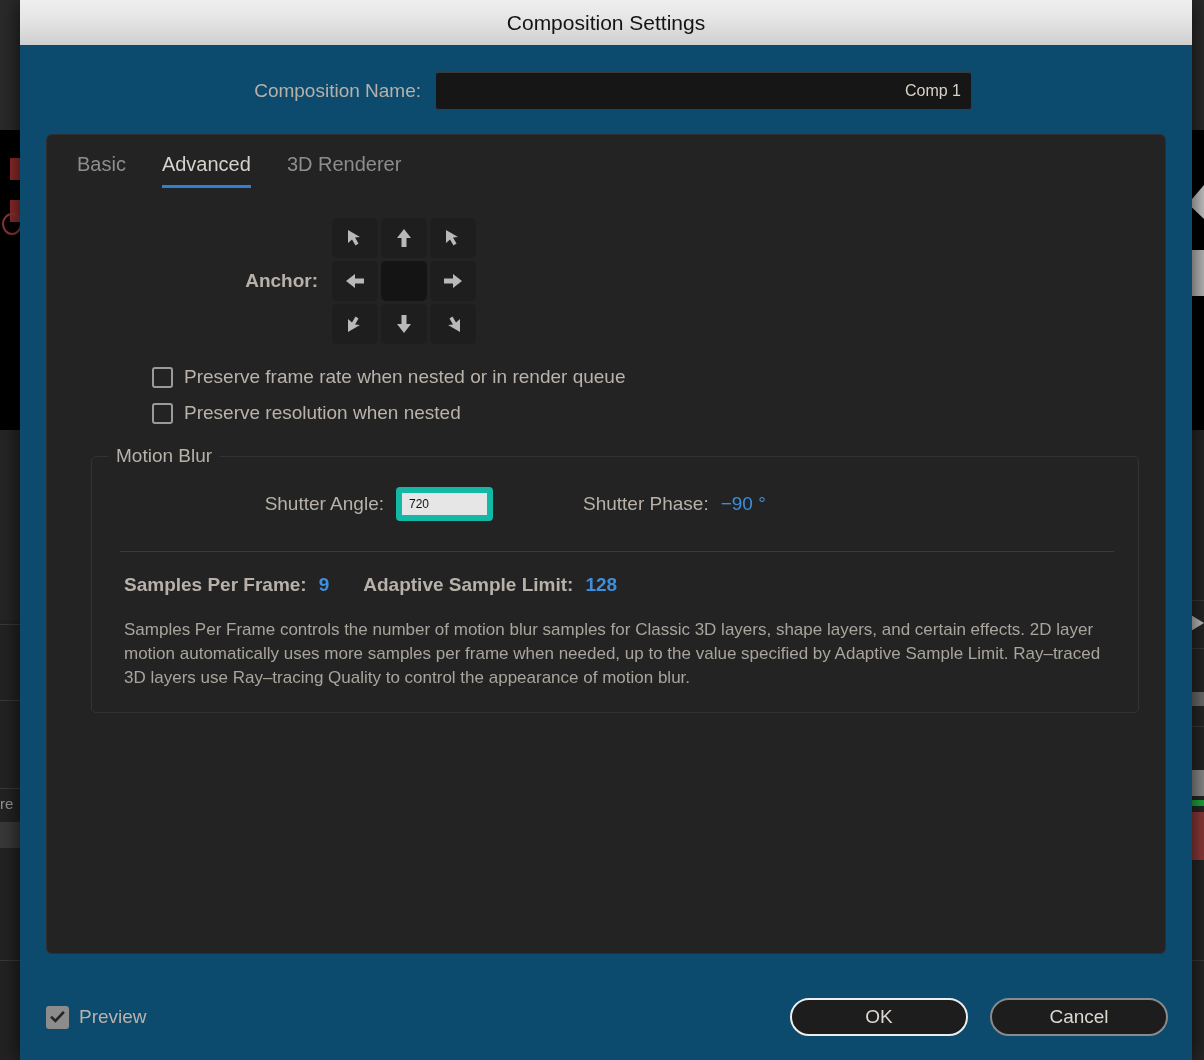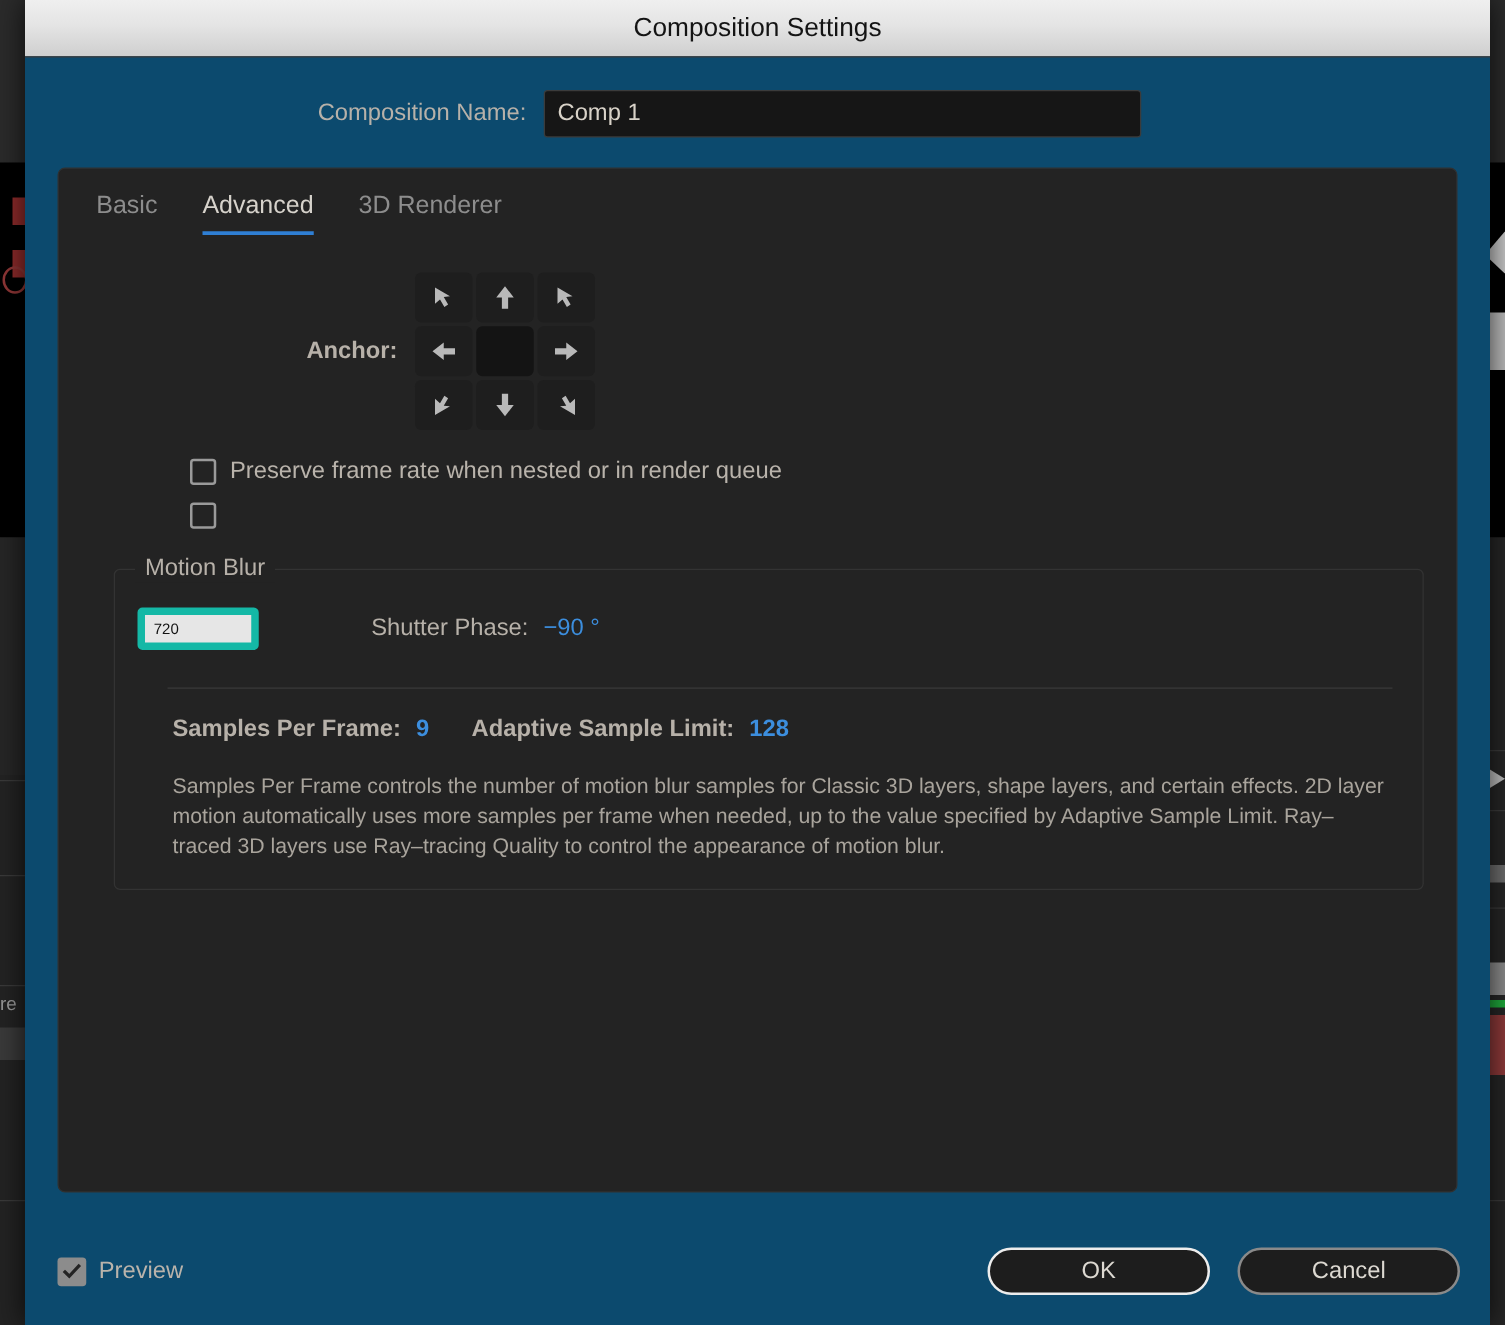--- a/index.html
+++ b/index.html
@@ -57,24 +57,24 @@
 
   
   #comp-name-row {
     display: flex; align-items: center; padding: 26px 0 0 0;
   }
   #comp-name-row .label {
     width: 415px; text-align: right; padding-right: 14px;
     font-size: 19px; color: #b7b1a9;
   }
   #comp-name-input {
-    width: 478px; height: 38px;
+    width: 537px; height: 38px;
     background: #161616; border: 1px solid #3b3b3b; border-radius: 3px;
-    color: #d8d2c8; font-size: 19px; font-family: inherit;
-    padding: 0 10px; outline: none;
+    color: #d8d2c8; font-size: 16px; font-family: inherit;
+    padding: 0 10px; outline: none; text-align: right;
   }
 
   
   #tab-panel {
     margin: 24px 26px 0 26px; height: 820px;
     border: 1px solid #303030; border-radius: 6px; background: #232323;
     position: relative;
   }
   #tabs { display: flex; padding: 18px 0 0 30px; gap: 36px; }
   .tab {
@@ -102,21 +102,21 @@
   .check-row.second { margin-top: 14px; }
   .cb {
     width: 21px; height: 21px; border: 2px solid #9a9a9a; border-radius: 3px;
     background: transparent; margin-right: 11px; flex: none;
   }
   .check-row .ctext { font-size: 19px; color: #b9b3ab; }
 
   
   #motion-blur {
     margin: 32px 26px 0 44px; border: 1px solid #333333; border-radius: 5px;
-    padding: 0 0 22px 18px; position: relative;
+    padding: 0 0 22px 4px; position: relative;
   }
   #mb-legend {
     position: absolute; top: -12px; left: 16px; background: #232323;
     padding: 0 8px; font-size: 19px; color: #b7b1a9;
   }
   #shutter-row { display: flex; align-items: center; padding: 30px 0 0 0; }
   .mb-label { font-size: 19px; color: #b7b1a9; }
   #shutter-angle-label { width: 300px; text-align: right; padding-right: 12px; }
   #shutter-angle-input {
     width: 97px; height: 34px; background: #e6e6e6;
@@ -271,26 +271,28 @@
 
       </div>
     </div>
 
     <div class="check-row">
       <div class="cb"></div>
       <div class="ctext">Preserve frame rate when nested or in render queue</div>
     </div>
     <div class="check-row second">
       <div class="cb"></div>
+      <div class="ctext">Preserve resolution when nested</div>
     </div>
 
     <div id="motion-blur">
       <div id="mb-legend">Motion Blur</div>
 
       <div id="shutter-row">
+        <div class="mb-label" id="shutter-angle-label">Shutter Angle:</div>
         <input id="shutter-angle-input" type="text" value="720" style="">
         <div class="mb-label" id="shutter-phase-label">Shutter Phase:</div>
         <div class="hot" style="margin-left:12px">−90 °</div>
       </div>
 
       <div id="mb-sep"></div>
 
       <div id="samples-row">
         <div class="mb-label">Samples Per Frame:</div>
         <div class="hot" style="margin-left:12px">9</div>

